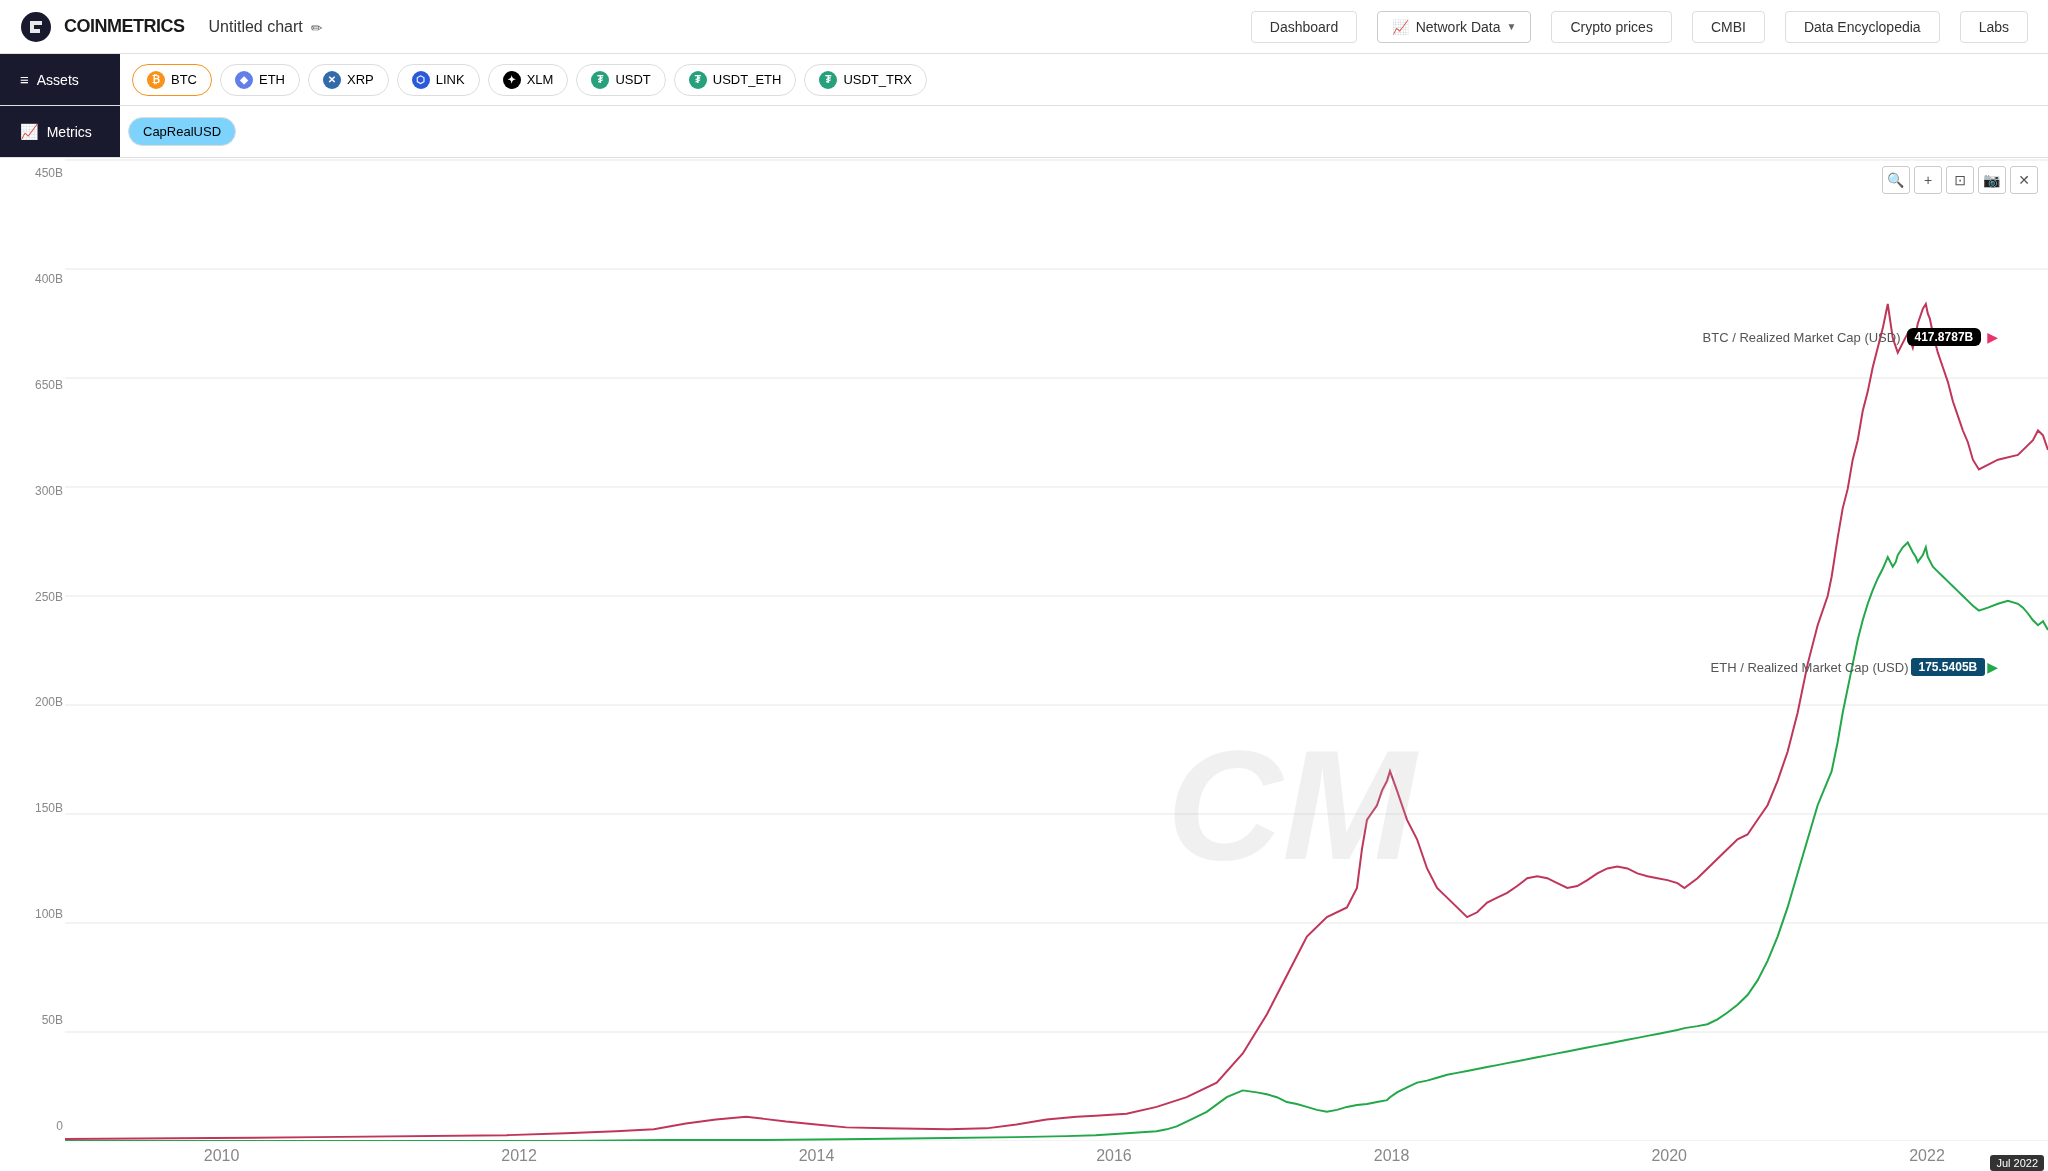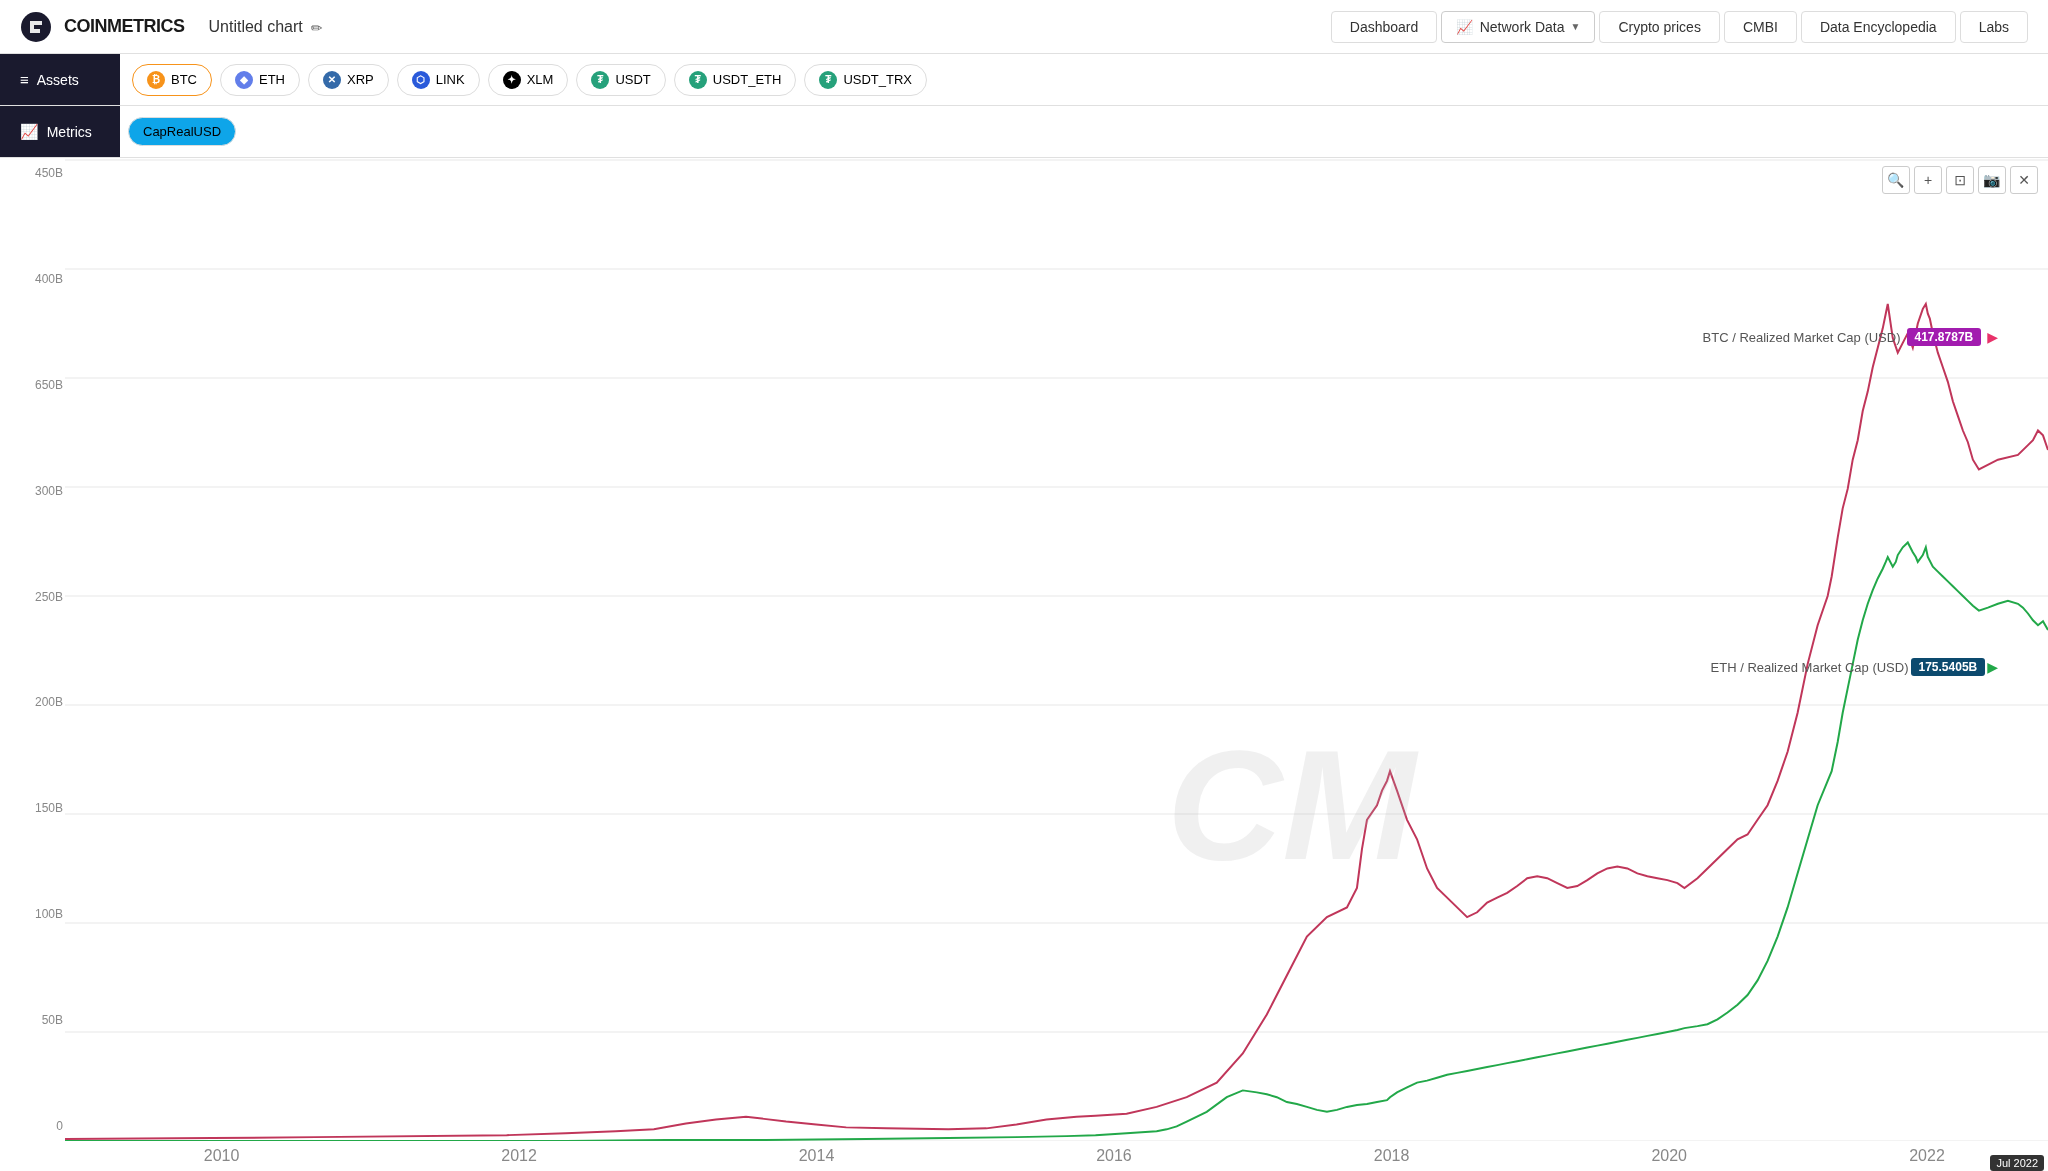--- a/index.html
+++ b/index.html
@@ -38,21 +38,21 @@
     }
     .edit-icon {
       color: #666;
       cursor: pointer;
       font-size: 14px;
     }
     .header-spacer { flex: 1; }
     .nav-buttons {
       display: flex;
       align-items: center;
-      gap: 4px;
+      gap: 20px;
     }
     .nav-btn {
       padding: 7px 18px;
       border: 1px solid #ddd;
       border-radius: 4px;
       background: #fff;
       cursor: pointer;
       font-size: 14px;
       color: #333;
       white-space: nowrap;
@@ -161,21 +161,21 @@
     }
     .metric-btn {
       display: flex;
       align-items: center;
       padding: 6px 14px;
       border: 1px solid #ddd;
       border-radius: 20px;
       margin: 0 8px;
       cursor: pointer;
       font-size: 13px;
-      background: #0ea5e9;
+      background: #7dd3fc;
     }
 
     
     .chart-area {
       position: relative;
       width: 100%;
       height: calc(1171px - 54px - 52px - 52px);
       background: #fff;
       overflow: hidden;
     }
@@ -245,21 +245,21 @@
       right: 0;
       bottom: 30px;
     }
     .series-badge {
       padding: 2px 8px;
       border-radius: 3px;
       font-size: 12px;
       font-weight: 600;
       color: #fff;
     }
-    .badge-btc { background: #a21caf; }
+    .badge-btc { background: #000000; border-radius: 6px; }
     .badge-eth { background: #0c4a6e; }
 
     .jul2022-badge {
       position: absolute;
       bottom: 0;
       background: #333;
       color: #fff;
       font-size: 11px;
       padding: 2px 6px;
       border-radius: 3px;

